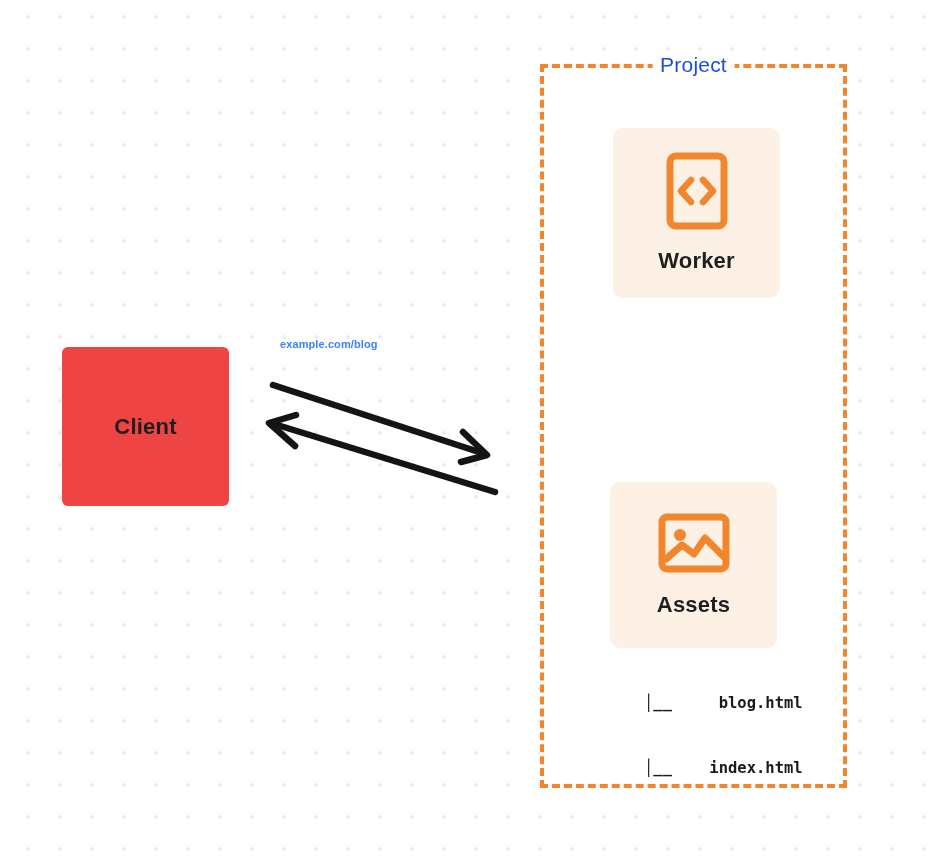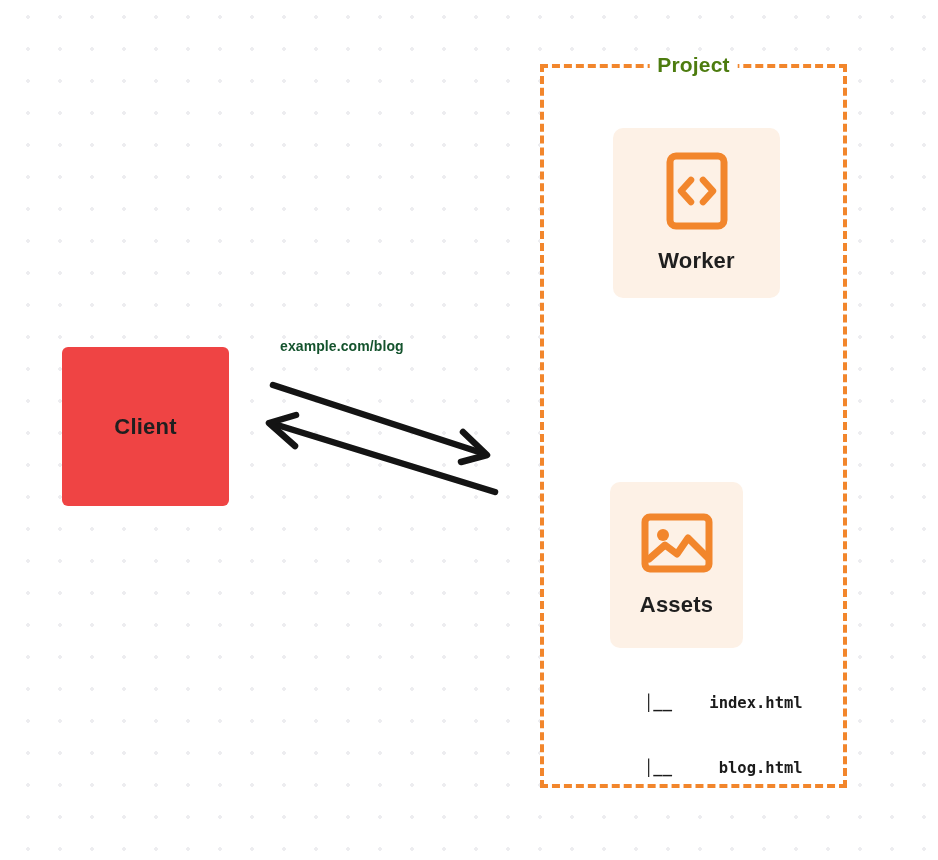--- a/index.html
+++ b/index.html
@@ -40,23 +40,23 @@
     font-weight: bold;
     color: #1f1f1f;
     letter-spacing: 0.2px;
   }
 
   
   .edge-label {
     position: absolute;
     left: 280px;
     top: 338px;
-    font-size: 14px;
+    font-size: 11px;
     font-weight: bold;
-    color: #14532d;
+    color: #3b82f6;
     letter-spacing: 0.1px;
     white-space: nowrap;
   }
 
   
   .arrows {
     position: absolute;
     left: 0;
     top: 0;
     width: 938px;
@@ -76,22 +76,22 @@
     box-sizing: border-box;
   }
   .project-title {
     position: absolute;
     left: 50%;
     top: -15px;
     transform: translateX(-50%);
     background: #ffffff;
     padding: 0 8px;
     font-size: 21px;
-    font-weight: bold;
-    color: #4d7c0f;
+    font-weight: normal;
+    color: #1d4ed8;
     letter-spacing: 0.2px;
     white-space: nowrap;
   }
 
   
   .card {
     position: absolute;
     background: #fdf1e6;
     border-radius: 10px;
     display: flex;
@@ -101,21 +101,21 @@
   }
   .card-worker {
     left: 613px;
     top: 128px;
     width: 167px;
     height: 170px;
   }
   .card-assets {
     left: 610px;
     top: 482px;
-    width: 133px;
+    width: 167px;
     height: 166px;
   }
   .card-icon {
     display: block;
     margin-bottom: 14px;
   }
   .card-label {
     font-size: 22px;
     font-weight: bold;
     color: #1f1f1f;
@@ -179,18 +179,18 @@
       <svg width="72" height="62" viewBox="0 0 72 62" xmlns="http://www.w3.org/2000/svg">
         <rect x="4" y="5" width="64" height="52" rx="5" ry="5" fill="none" stroke="#f2862c" stroke-width="7"></rect>
         <circle cx="22" cy="23" r="6" fill="#f2862c"></circle>
         <polyline points="8,47 24,33 36,42 47,26 66,45" fill="none" stroke="#f2862c" stroke-width="7" stroke-linecap="round" stroke-linejoin="round"></polyline>
       </svg>
     </span>
     <span class="card-label">Assets</span>
   </div>
 
   <div class="file-tree">
+    <div>      │__     blog.html</div>
     <div>      │__    index.html</div>
-    <div>      │__     blog.html</div>
     
   </div>
 
 </div>
 
 </body></html>

